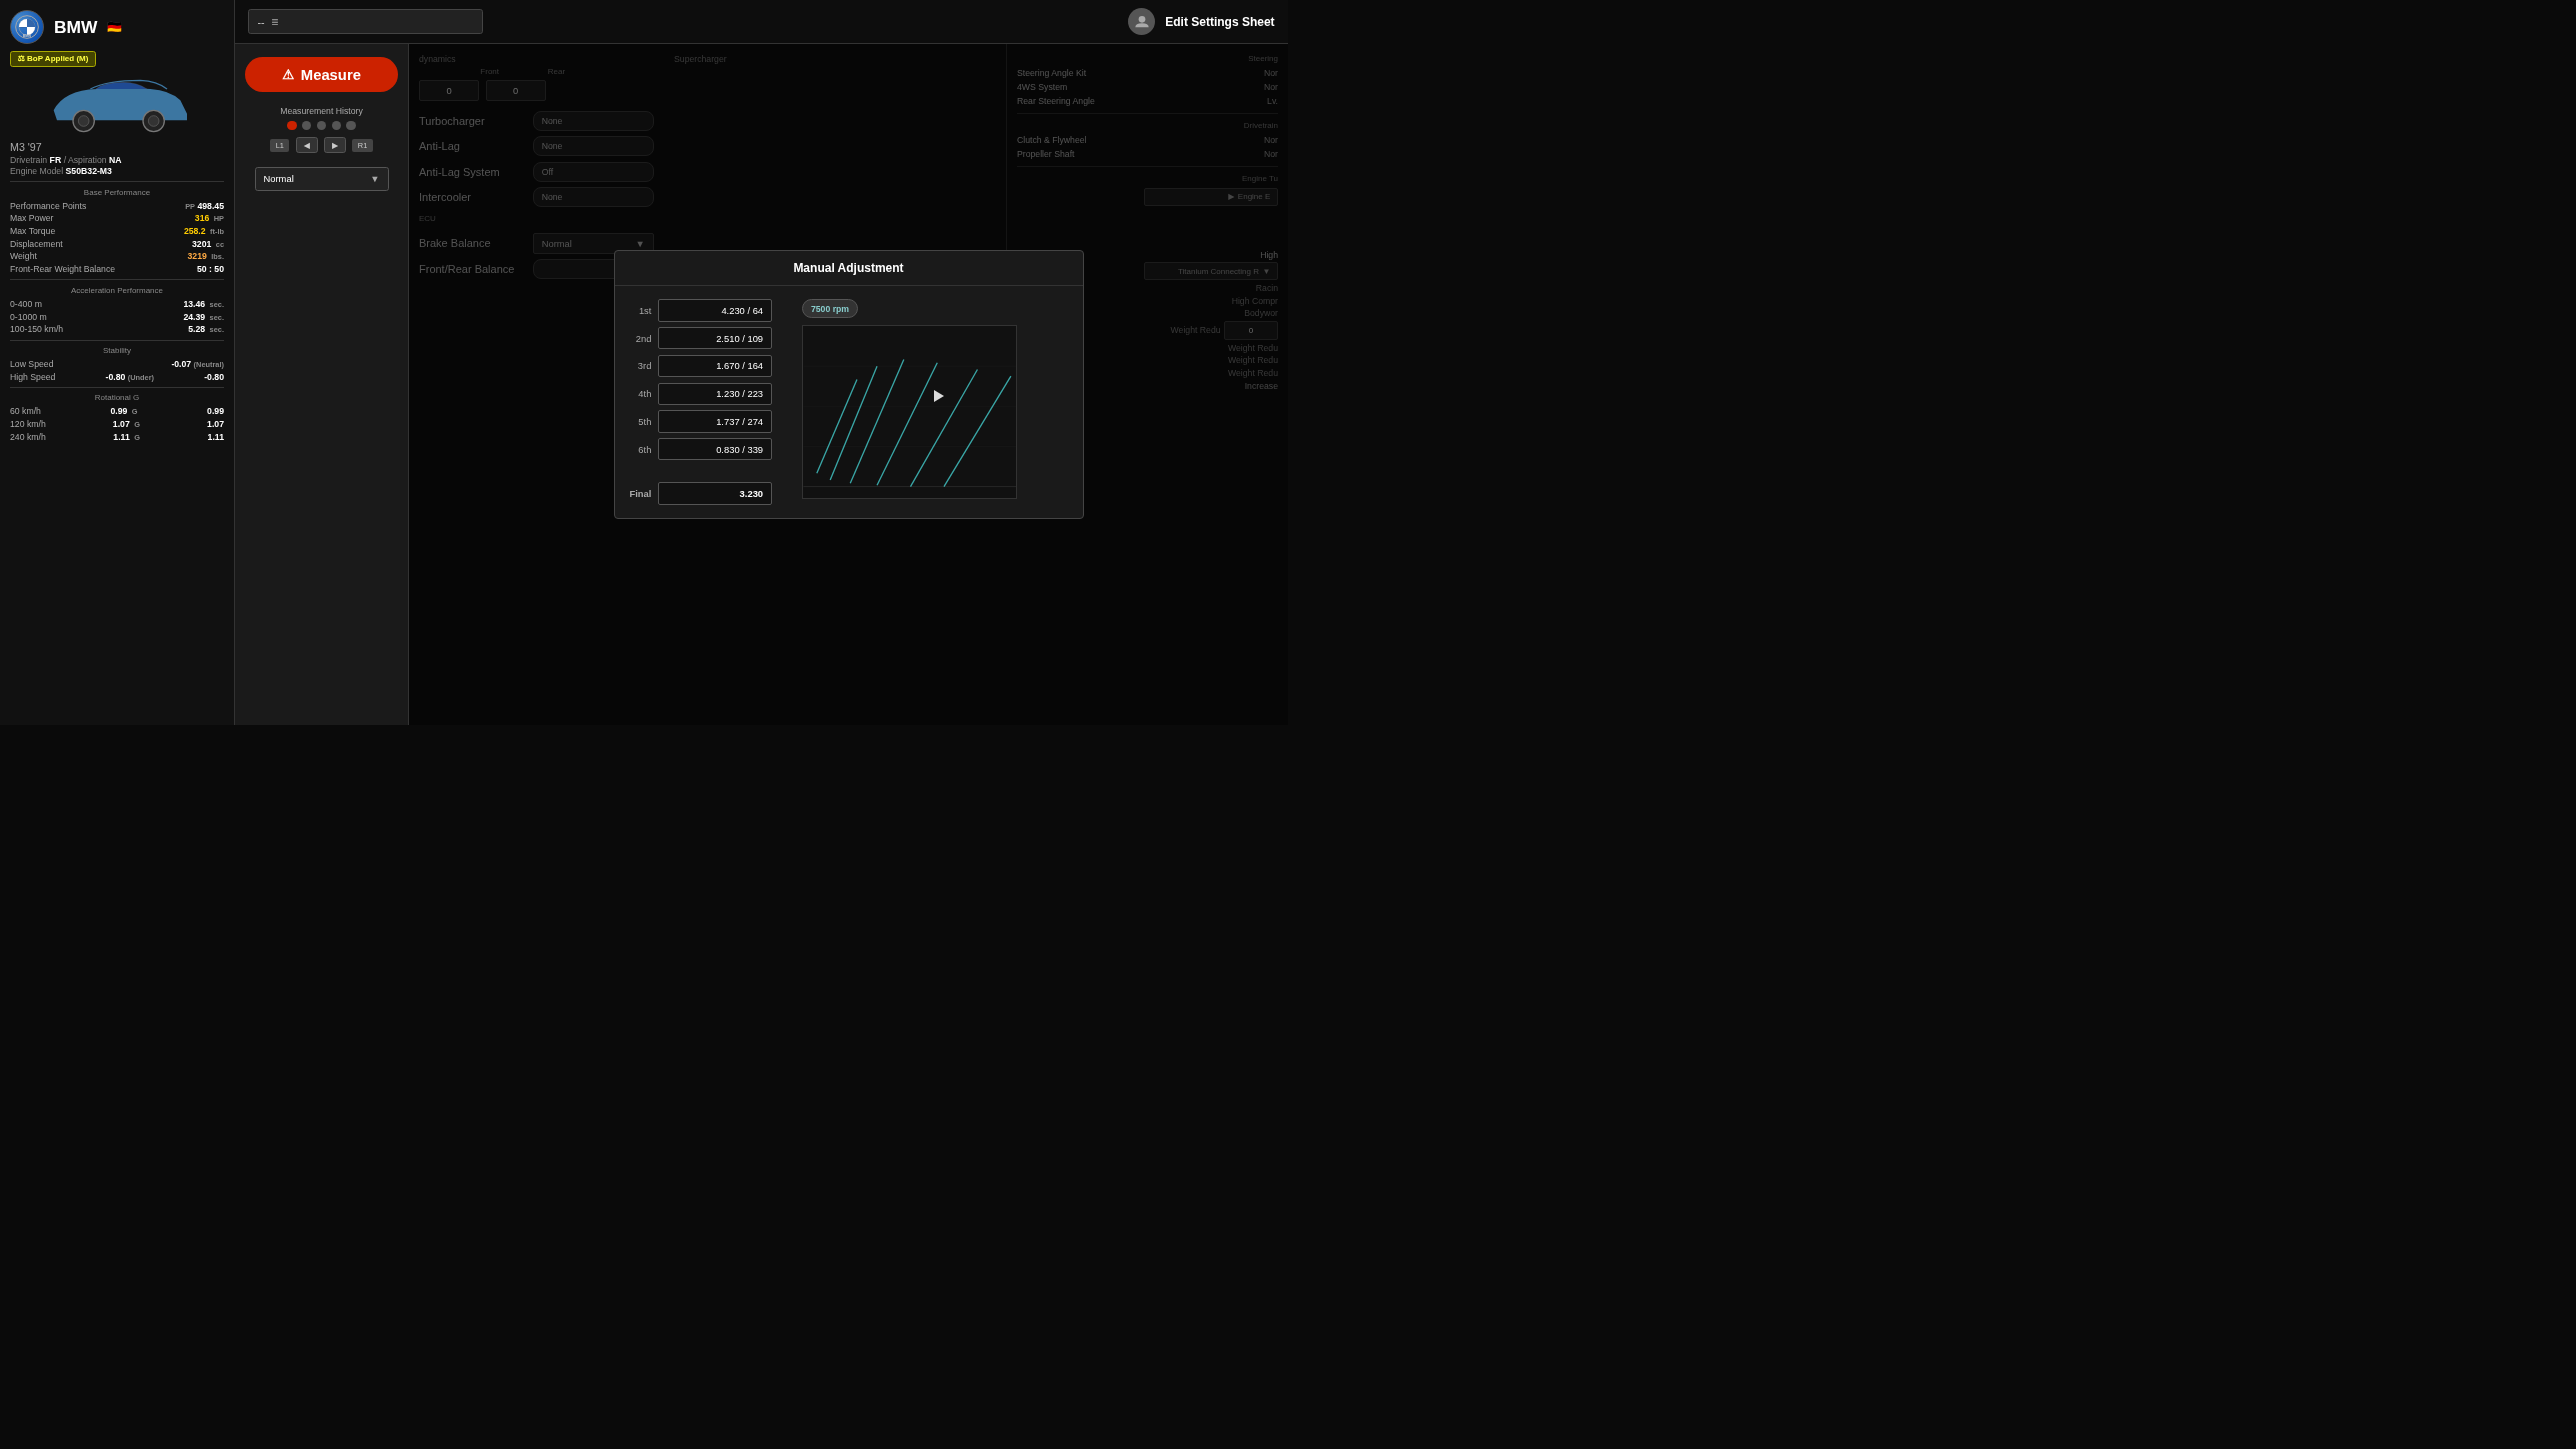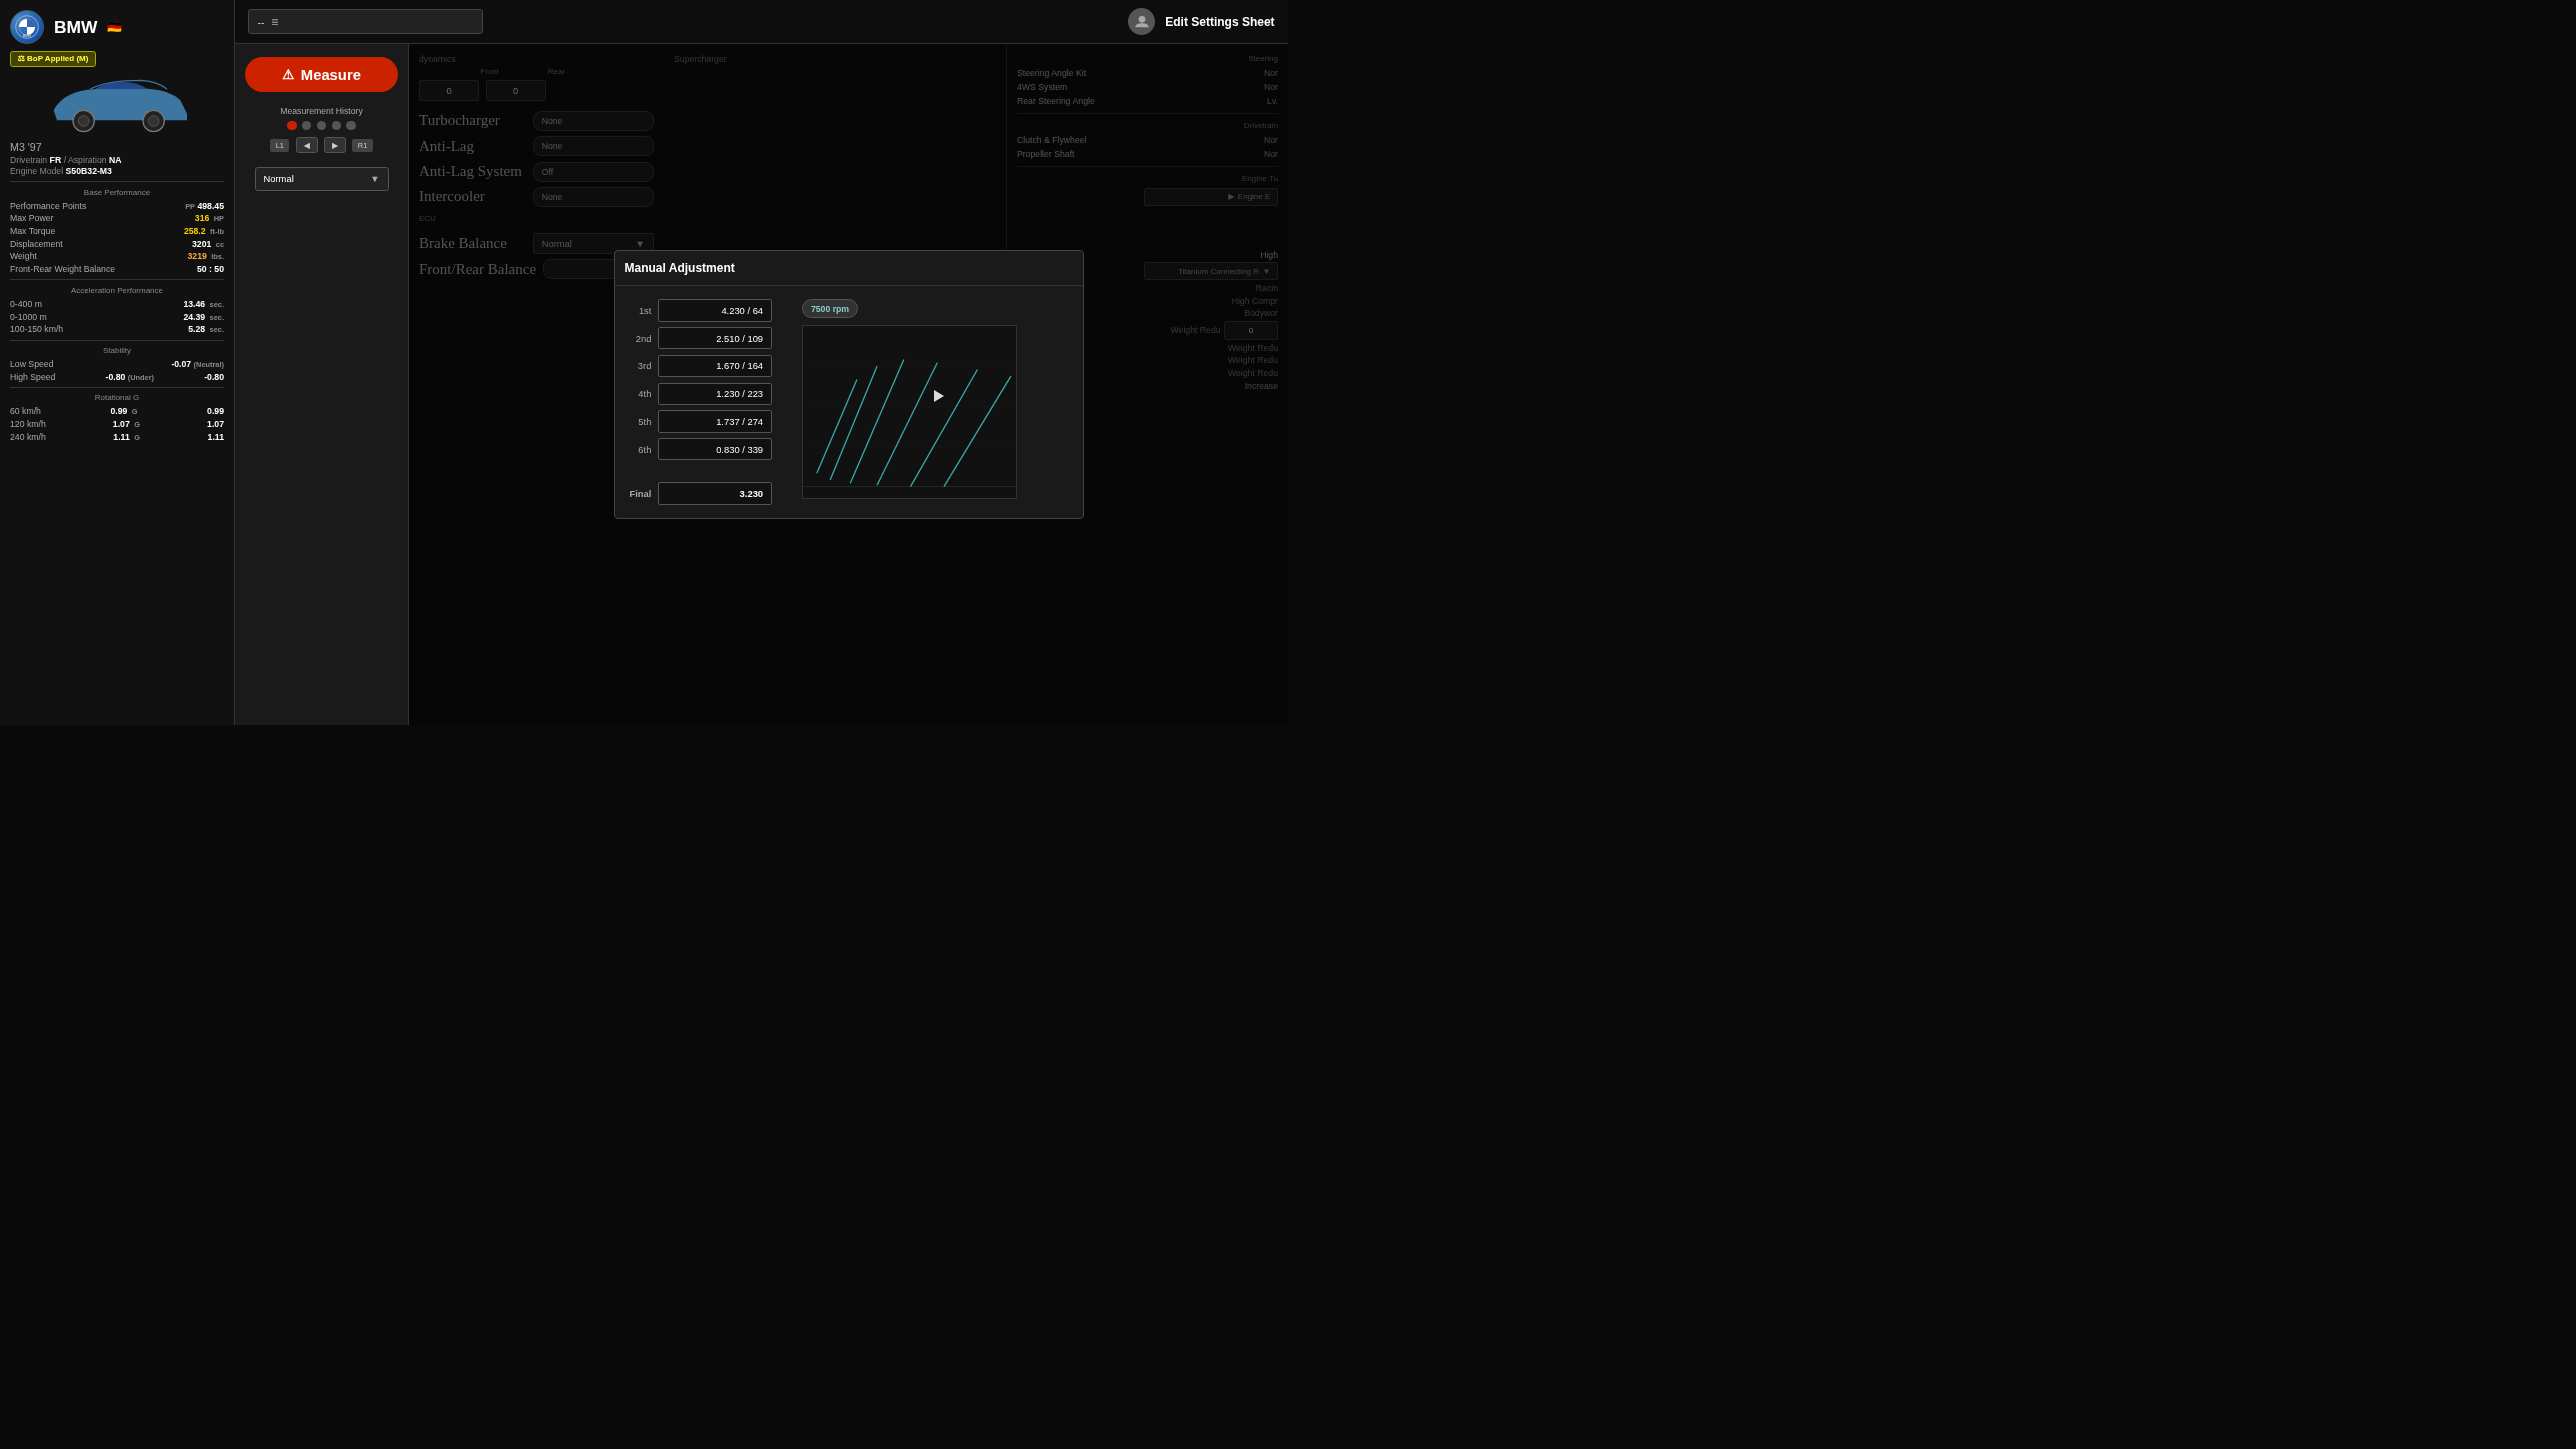--- a/index.html
+++ b/index.html
@@ -260,23 +260,22 @@
       font-size: 9.4px;
     }
     .setting-row {
       display: flex;
       align-items: center;
       margin-bottom: 5.4px;
       gap: 6.7px;
     }
     .setting-label {
       color: #cccccc;
-      font-size: 15px;
+      font-size: 11px;
       min-width: 107px;
-      font-family: Liberation Serif, serif;
     }
     .setting-value {
       background: #222;
       border: 0.7px solid #444;
       color: #cccccc;
       padding: 4px 8px;
       min-width: 121px;
       font-size: 8.7px;
       border-radius: 8px;
     }
@@ -346,20 +345,21 @@
     .modal {
       background: #1a1a1a;
       border: 0.7px solid #444;
       border-radius: 4px;
       padding: 0;
       width: 470px;
       max-height: 282px;
       overflow: hidden;
     }
     .modal-title {
+      text-align: center;
       padding: 10px;
       font-size: 12px;
       font-weight: bold;
       color: #ffffff;
       border-bottom: 0.7px solid #333;
     }
     .modal-body {
       display: flex;
       gap: 0;
       padding: 13.4px;

